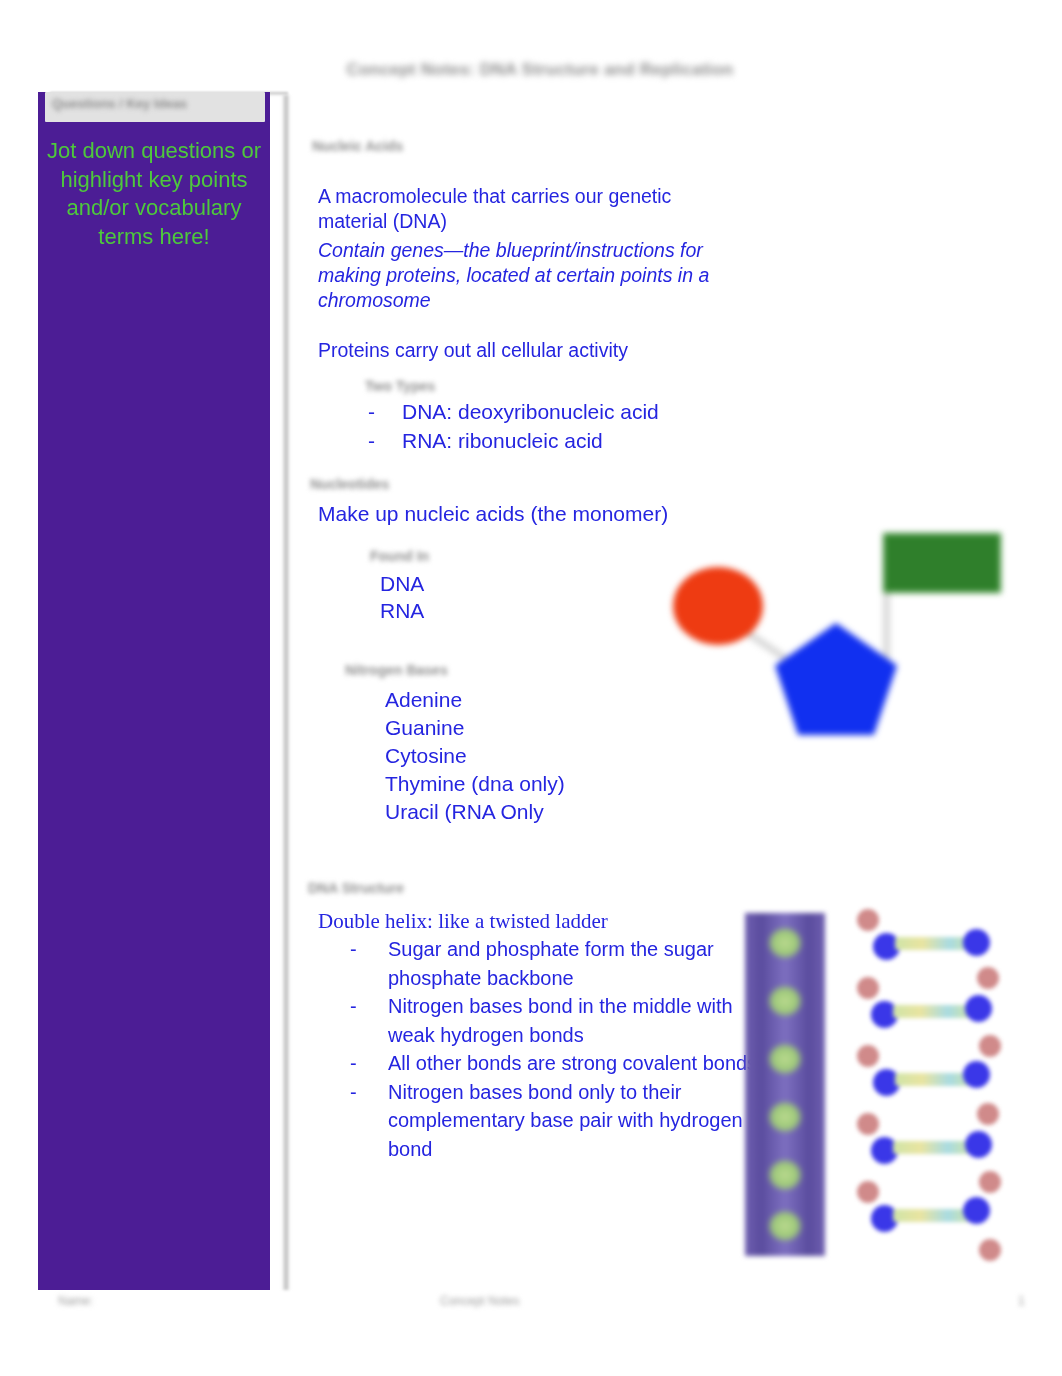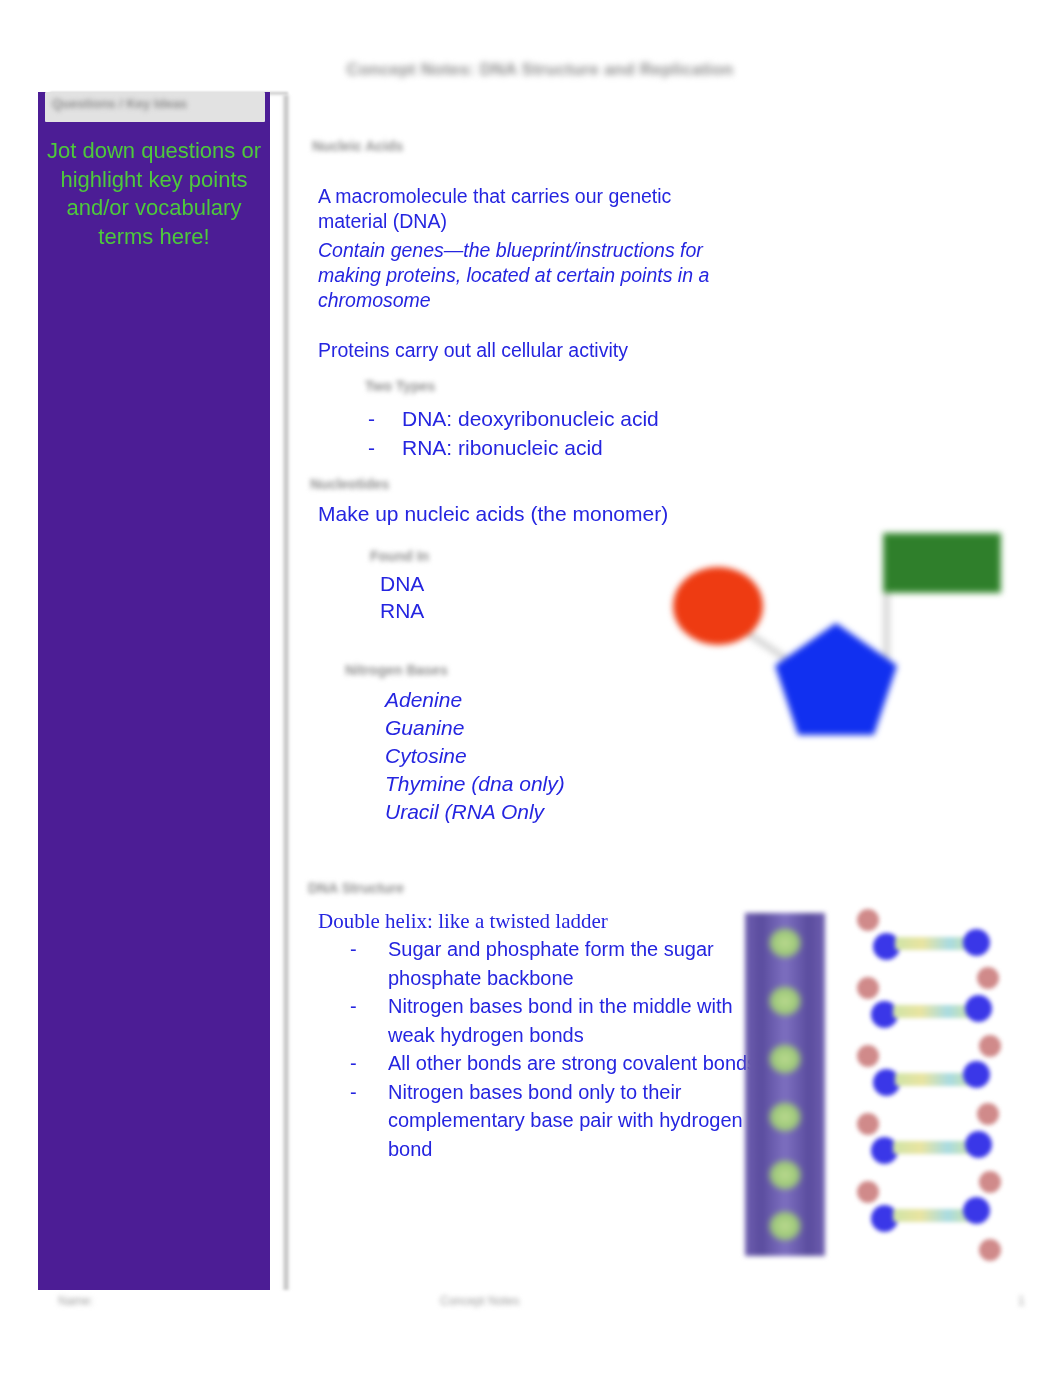--- a/index.html
+++ b/index.html
@@ -151,27 +151,27 @@
     line-height: 27px;
   }
   .plain-list.bases { padding-left: 80px; line-height: 28px; }
 
   
   #blk-nucleic-head  { position:absolute; left:12px; top:18px; }
   #blk-p1            { position:absolute; left:18px; top:45px; width:420px;margin-top:19px; }
   #blk-p2            { position:absolute; left:18px; top:118px; width:420px;font-style:italic; }
   #blk-p3            { position:absolute; left:18px; top:218px; width:440px; }
   #blk-types-head    { position:absolute; left:65px; top:258px; }
-  #blk-types-list    { position:absolute; left:30px; top:284px; }
+  #blk-types-list    { position:absolute; left:30px; top:277px; }
   #blk-nucleo-head   { position:absolute; left:10px; top:356px; }
   #blk-nucleo-line   { position:absolute; left:18px; top:380px; }
   #blk-found-head    { position:absolute; left:70px; top:428px; }
   #blk-found-list    { position:absolute; left:10px; top:450px; }
   #blk-bases-head    { position:absolute; left:45px; top:542px; }
-  #blk-bases-list    { position:absolute; left:5px; top:566px;font-style:italic; }
+  #blk-bases-list    { position:absolute; left:5px; top:566px; }
   #blk-struct-head   { position:absolute; left:8px; top:760px; }
   #blk-struct-line   { position:absolute; left:18px; top:788px;font-family:Liberation Serif, serif; }
   #blk-struct-list   { position:absolute; left:10px; top:815px; width:450px; }
 
   
   .nucleotide {
     position: absolute;
     left: 655px;
     top: 525px;
     width: 370px;

